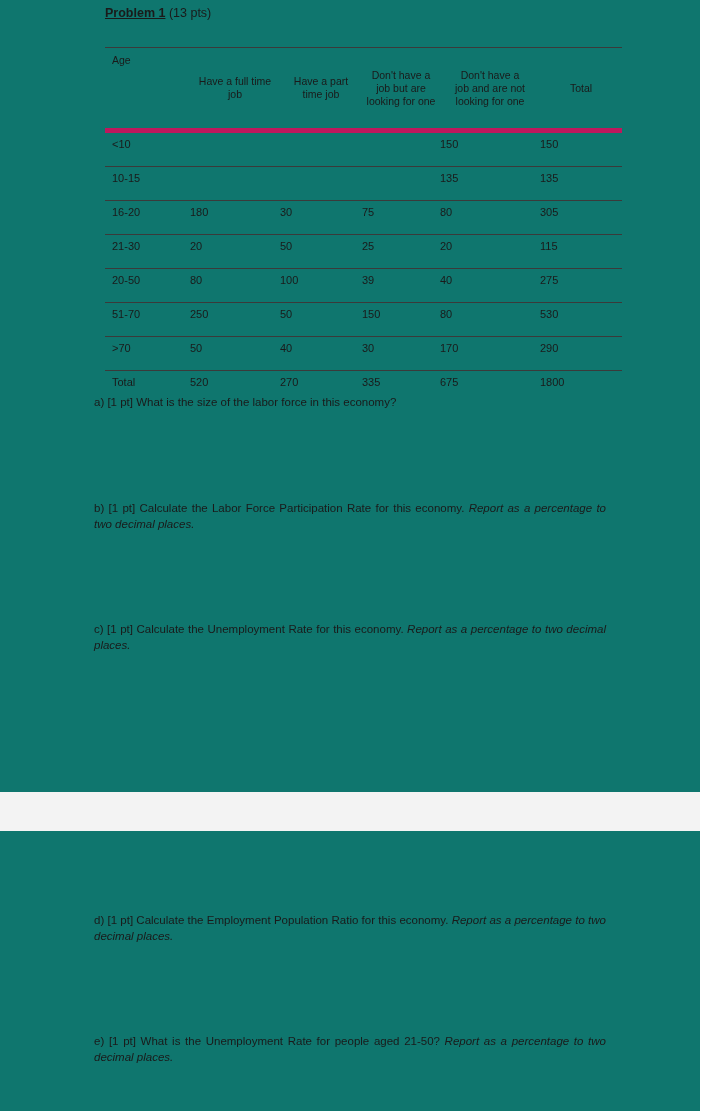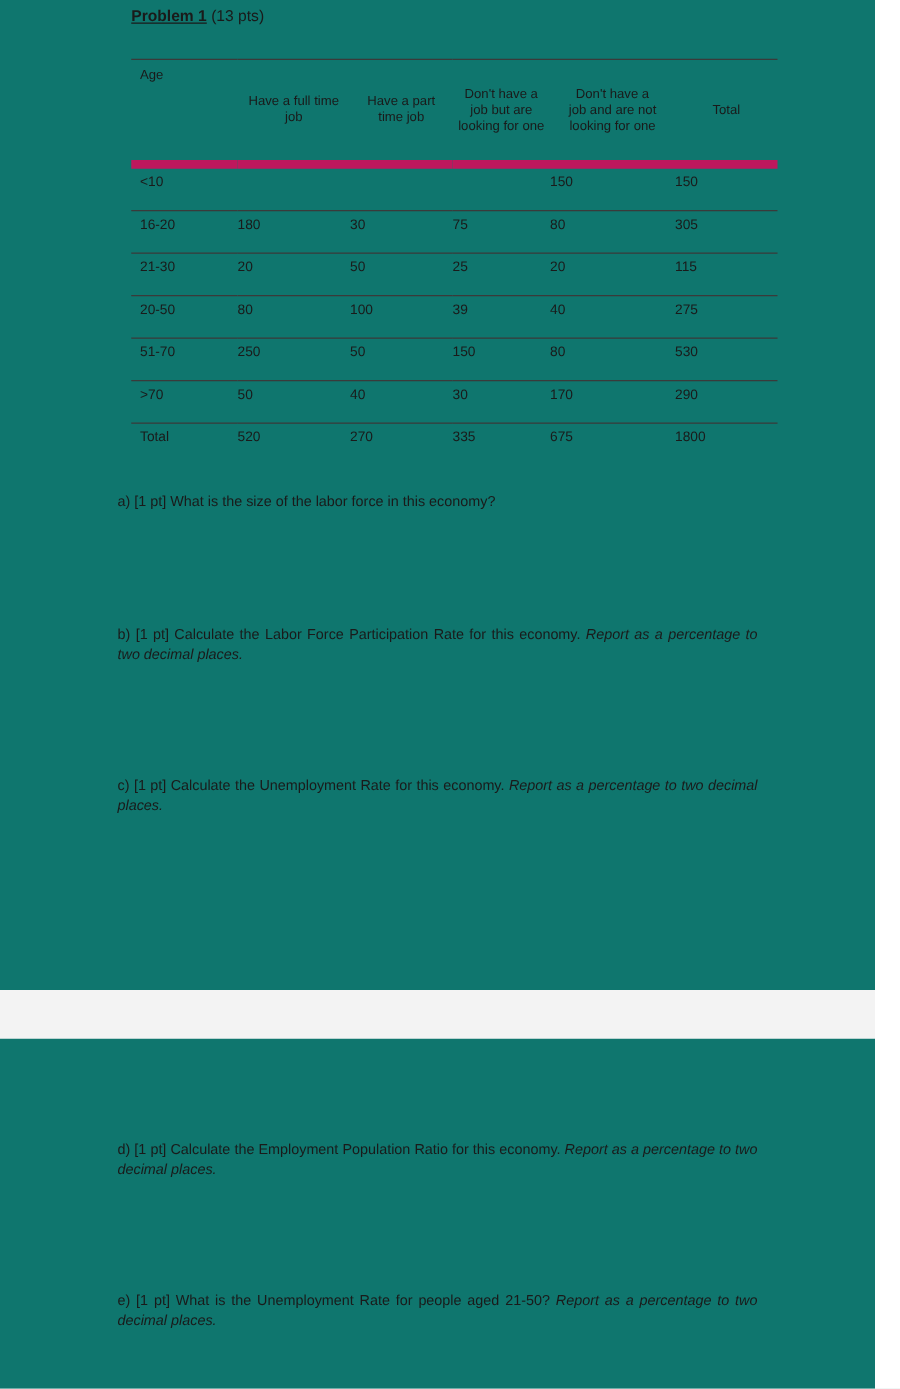--- a/index.html
+++ b/index.html
@@ -45,21 +45,21 @@
   table.data th,
   table.data td {
     border-top: 1px solid #3a3a3a;
     font-weight: normal;
     padding: 0;
   }
   table.data thead th {
     height: 72px;
     vertical-align: middle;
     text-align: center;
-    border-bottom: 7px solid #be185d;
+    border-bottom: 5px solid #be185d;
     font-size: 10.5px;
     line-height: 13px;
     padding: 2px 4px;
   }
   table.data thead th.col-age {
     text-align: left;
     vertical-align: top;
     padding-top: 6px;
     padding-left: 7px;
   }
@@ -137,20 +137,28 @@
       <tbody>
         <tr>
           <td class="col-age">&lt;10</td>
           <td></td>
           <td></td>
           <td></td>
           <td>150</td>
           <td>150</td>
         </tr>
         <tr>
+          <td class="col-age">10-15</td>
+          <td></td>
+          <td></td>
+          <td></td>
+          <td>135</td>
+          <td>135</td>
+        </tr>
+        <tr>
           <td class="col-age">16-20</td>
           <td>180</td>
           <td>30</td>
           <td>75</td>
           <td>80</td>
           <td>305</td>
         </tr>
         <tr>
           <td class="col-age">21-30</td>
           <td>20</td>

